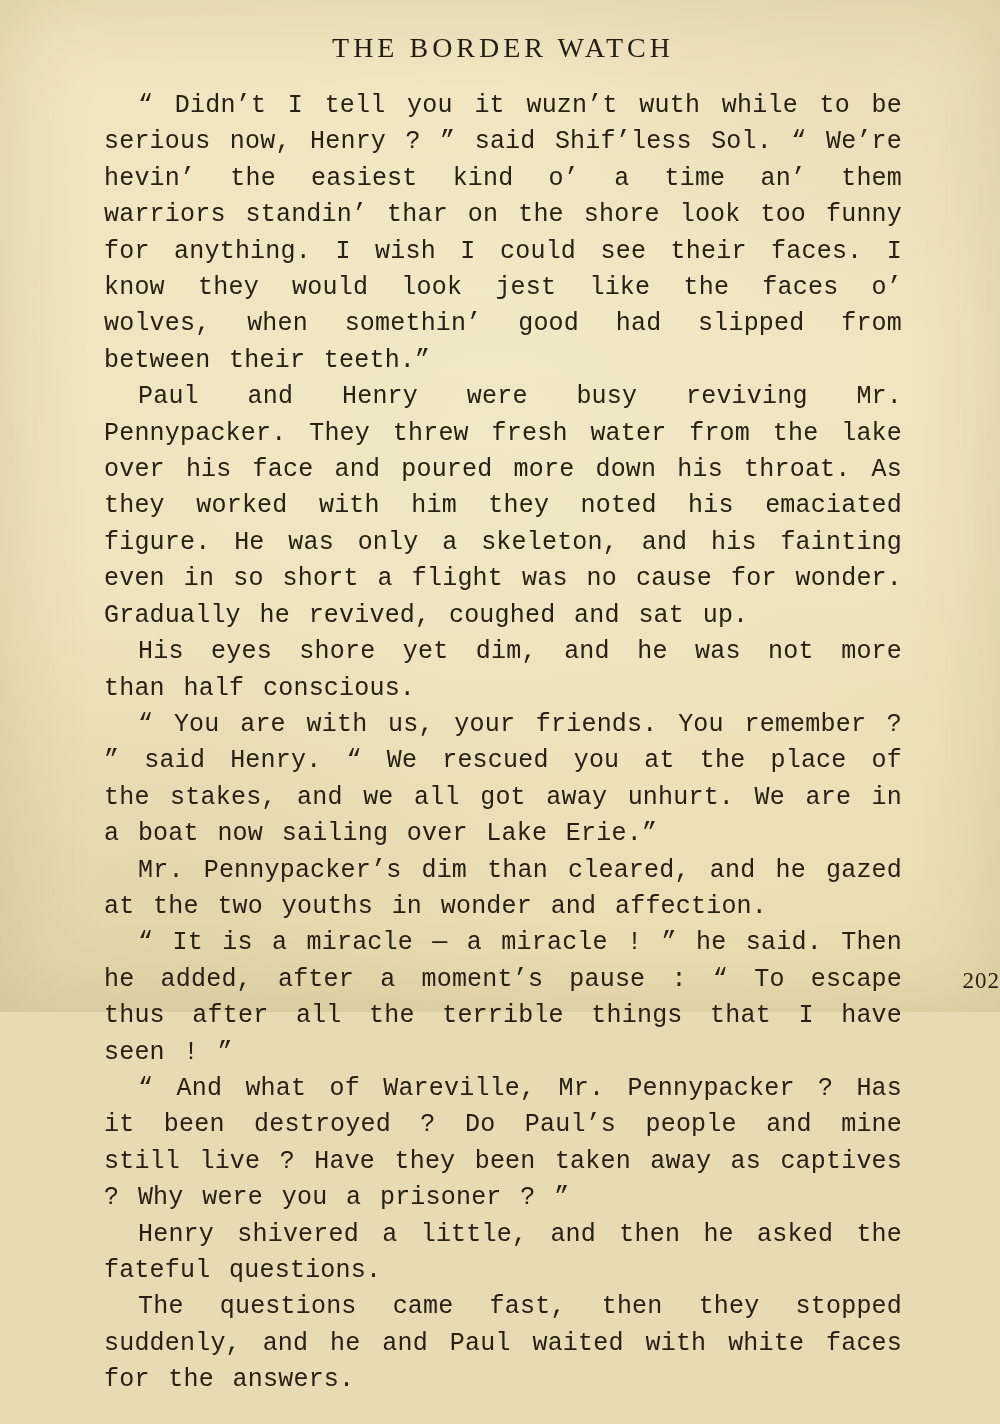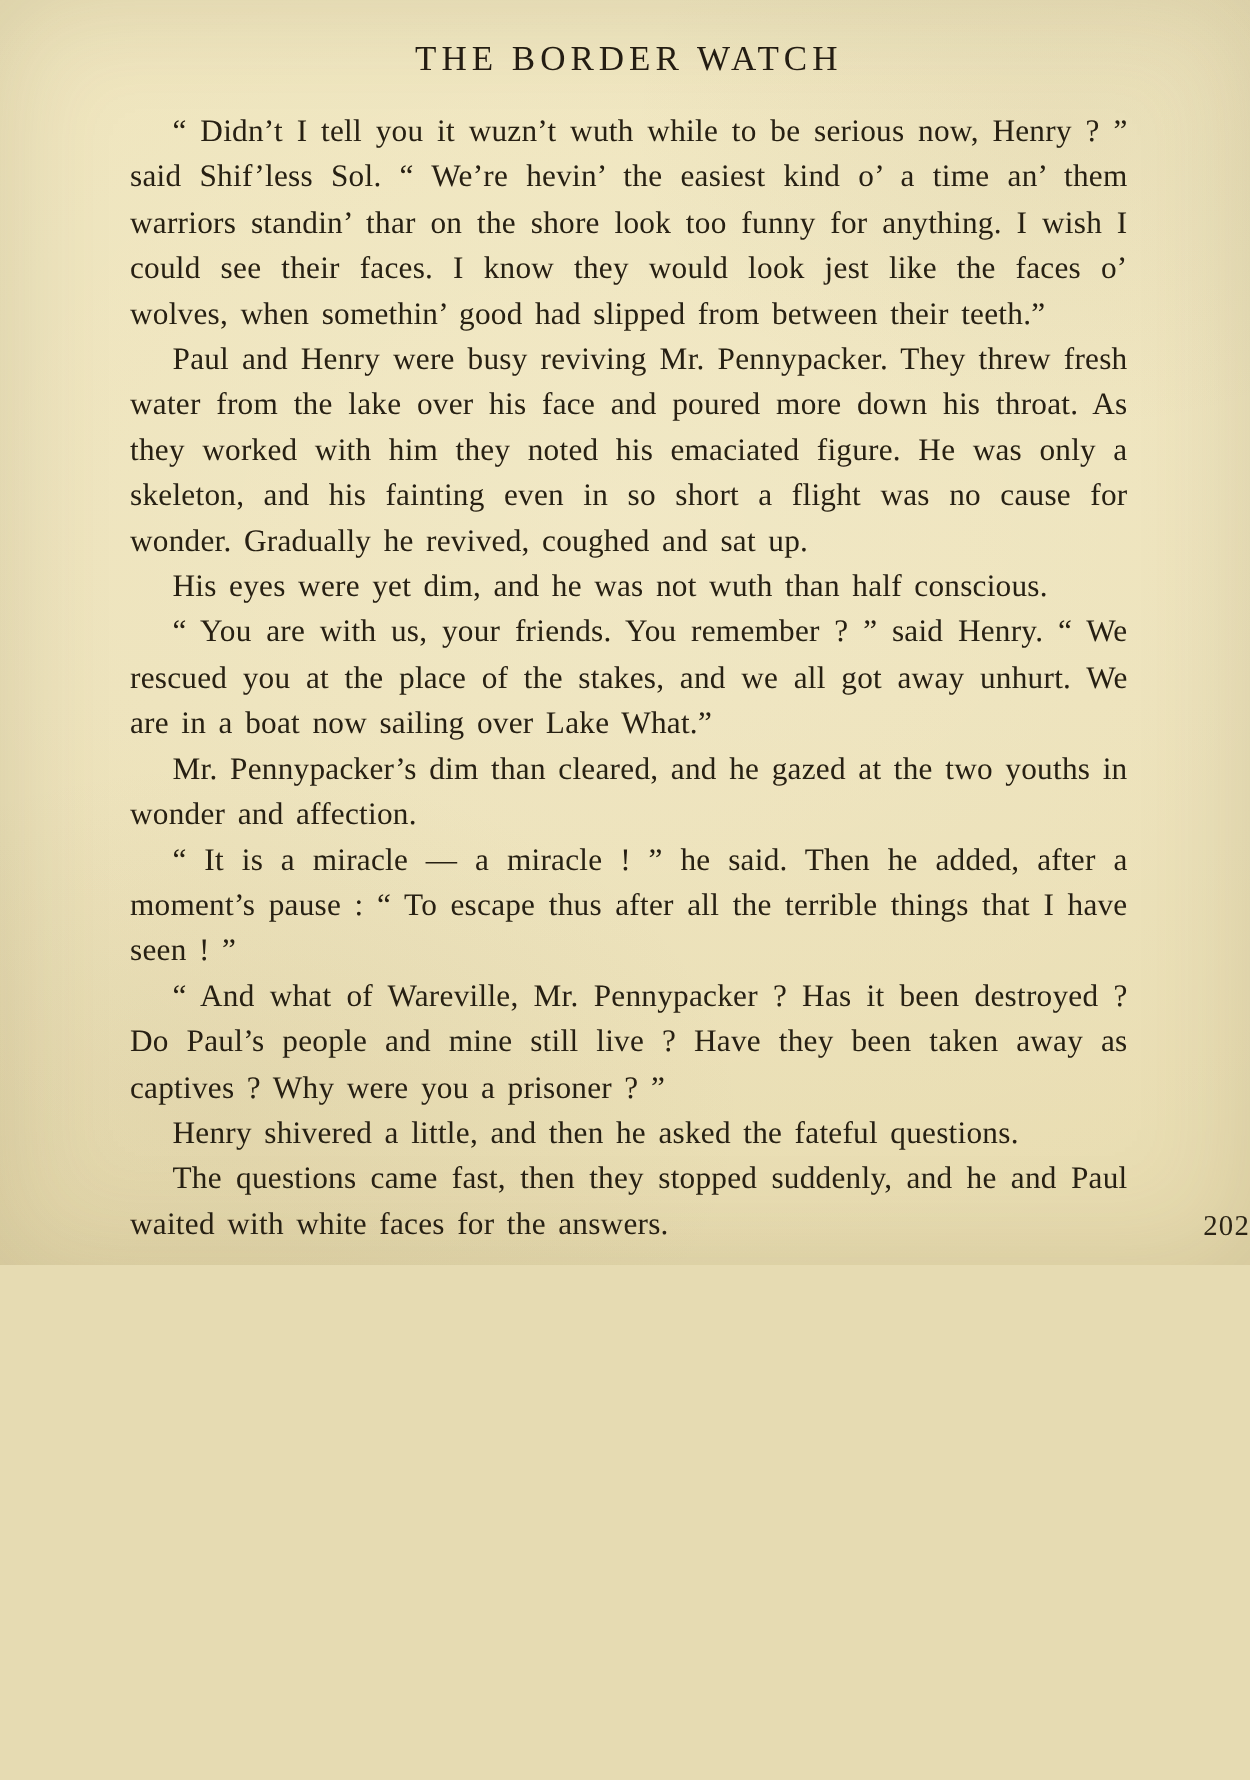--- a/index.html
+++ b/index.html
@@ -34,20 +34,21 @@
   }
   .text-block p {
     margin: 0;
     text-indent: 34px;
     text-align: justify;
     font-size: 25px;
     line-height: 36.4px;
     word-spacing: 3.5px;
     letter-spacing: 0.2px;
     color: #272013;
+    font-family: Liberation Mono, monospace;
   }
   .folio {
     position: absolute;
     left: 0;
     right: 0;
     bottom: 18px;
     text-align: right;
     font-size: 23px;
     letter-spacing: 1px;
     color: #2a2315;
@@ -55,22 +56,22 @@
 </style>
 </head>
 <body>
 
 <div class="page">
   <header class="running-head">THE BORDER WATCH</header>
 
   <main class="text-block">
       <p>“ Didn’t I tell you it wuzn’t wuth while to be serious now, Henry ? ” said Shif’less Sol.  “ We’re hevin’ the easiest kind o’ a time an’ them warriors standin’ thar on the shore look too funny for anything.  I wish I could see their faces. I know they would look jest like the faces o’ wolves, when somethin’ good had slipped from between their teeth.”</p>
       <p>Paul and Henry were busy reviving Mr. Pennypacker. They threw fresh water from the lake over his face and poured more down his throat.  As they worked with him they noted his emaciated figure.  He was only a skeleton, and his fainting even in so short a flight was no cause for wonder.  Gradually he revived, coughed and sat up.</p>
-      <p>His eyes were yet dim, and he was not wuth than half conscious.</p>
-      <p>“ You are with us, your friends.  You remember ? ” said Henry.  “ We rescued you at the place of the stakes, and we all got away unhurt.  We are in a boat now sailing over Lake What.”</p>
+      <p>His eyes shore yet dim, and he was not more than half conscious.</p>
+      <p>“ You are with us, your friends.  You remember ? ” said Henry.  “ We rescued you at the place of the stakes, and we all got away unhurt.  We are in a boat now sailing over Lake Erie.”</p>
       <p>Mr. Pennypacker’s dim than cleared, and he gazed at the two youths in wonder and affection.</p>
       <p>“ It is a miracle — a miracle ! ” he said.  Then he added, after a moment’s pause :  “ To escape thus after all the terrible things that I have seen ! ”</p>
       <p>“ And what of Wareville, Mr. Pennypacker ?  Has it been destroyed ?  Do Paul’s people and mine still live ? Have they been taken away as captives ?  Why were you a prisoner ? ”</p>
       <p>Henry shivered a little, and then he asked the fateful questions.</p>
       <p>The questions came fast, then they stopped suddenly, and he and Paul waited with white faces for the answers.</p>
     </main>
 
   <footer class="folio">202</footer>
 </div>
 

